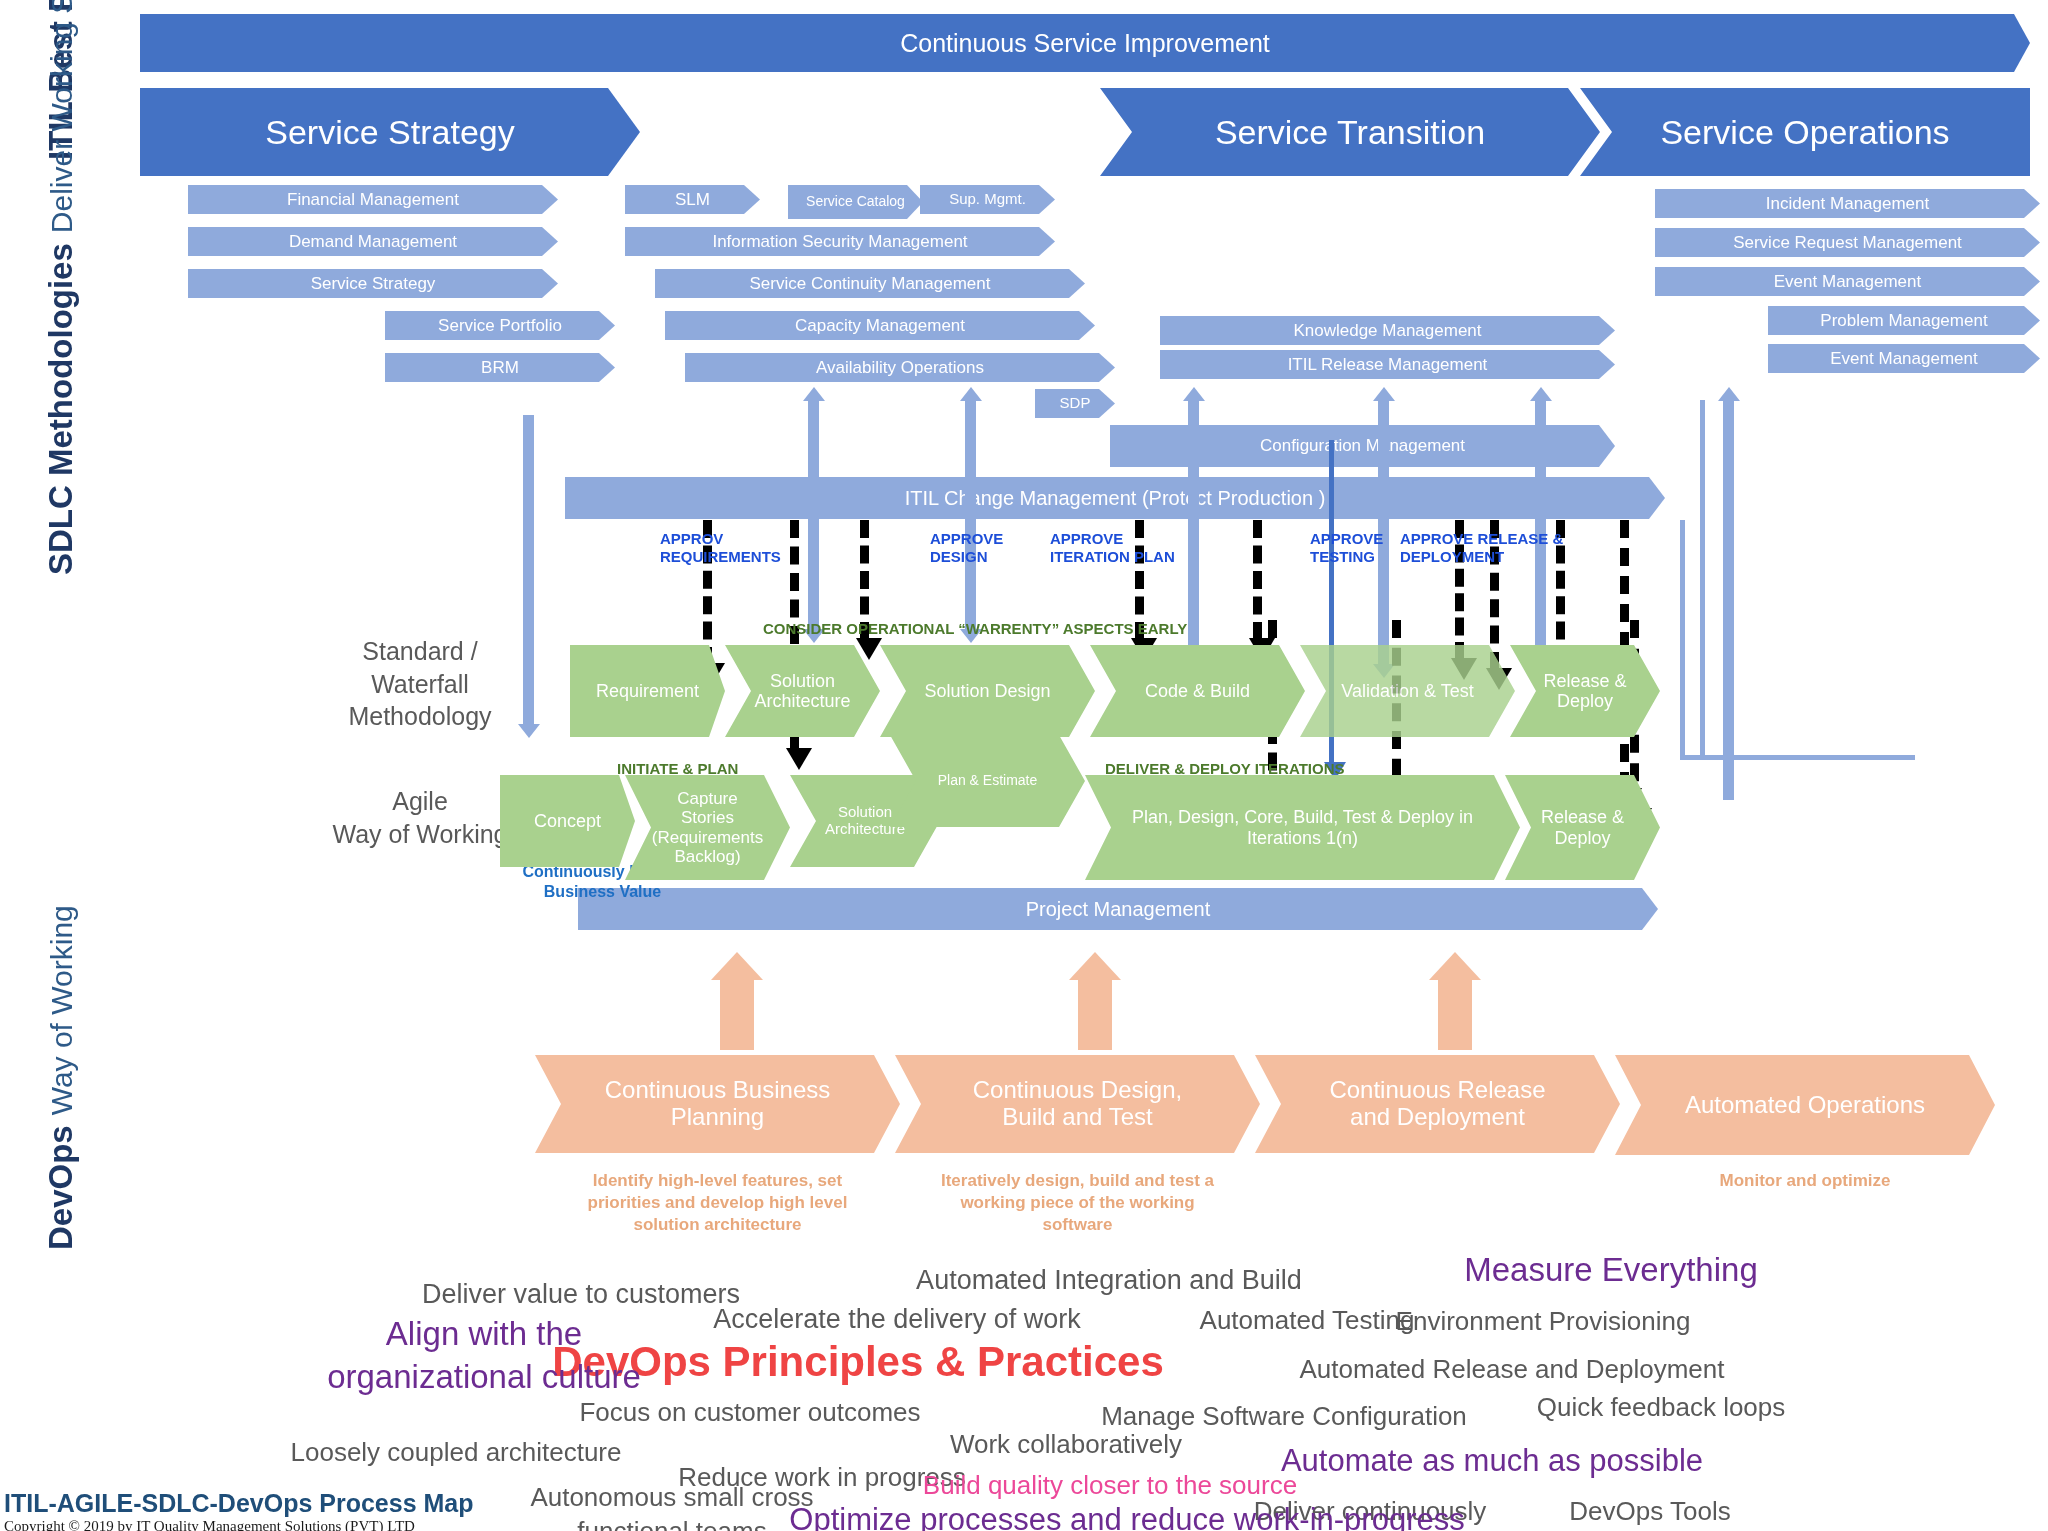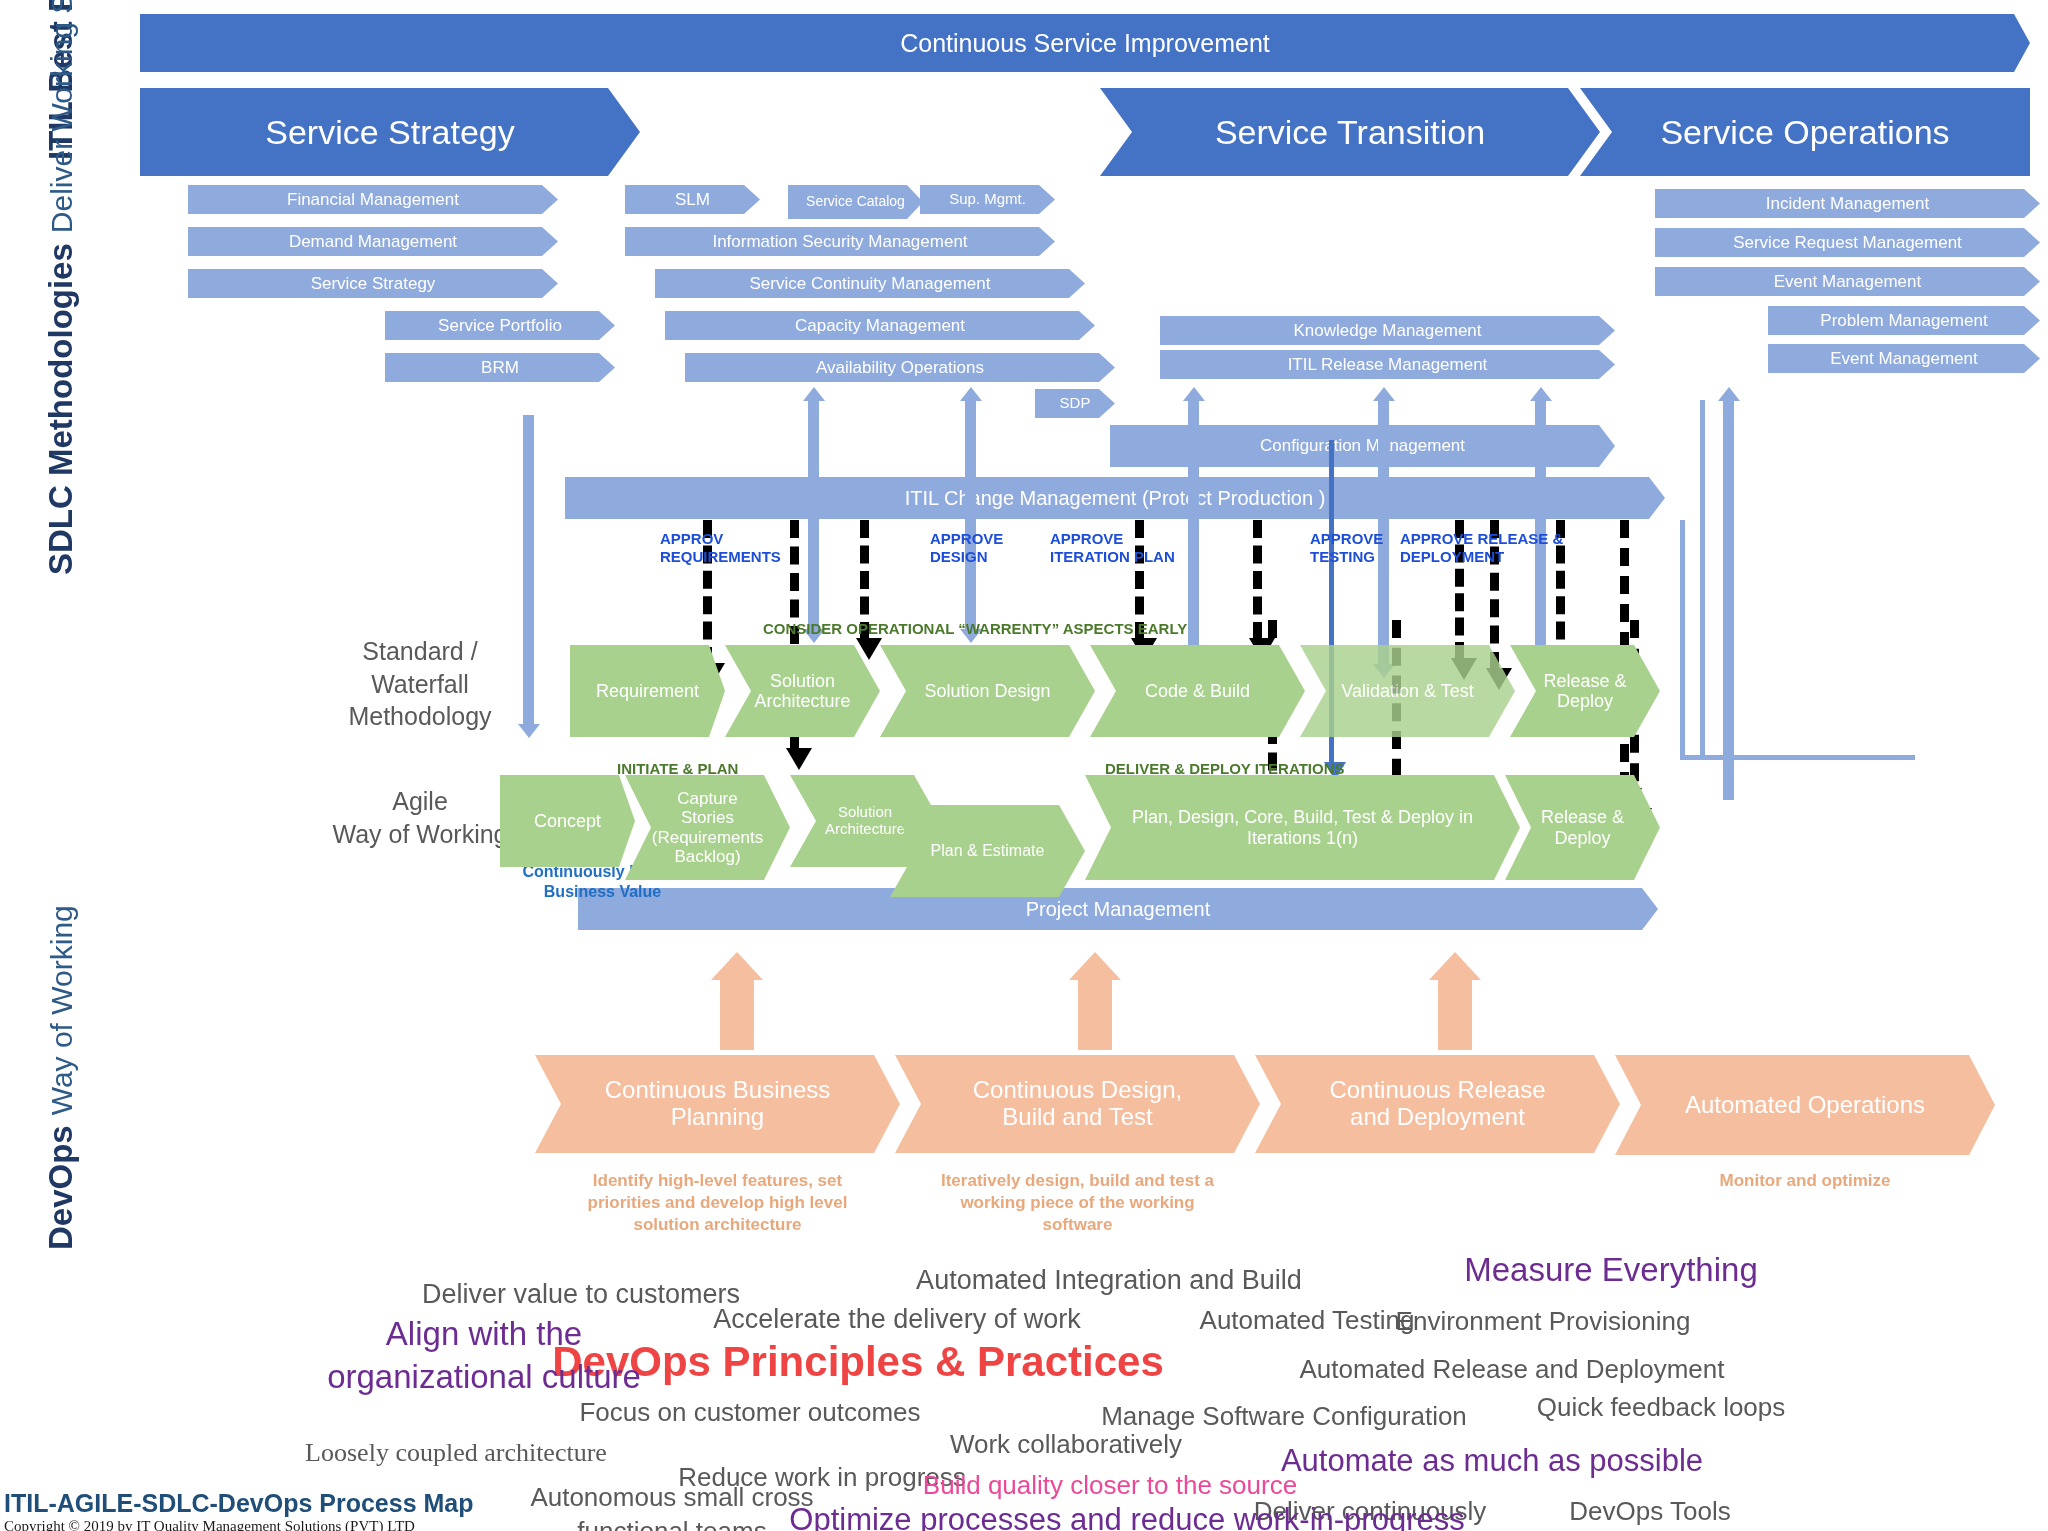--- a/index.html
+++ b/index.html
@@ -195,21 +195,21 @@
     <div class="chev green chev-both" style="left: 1300px; top: 645px; width: 215px; height: 92px; font-size: 18px; white-space: pre-line; opacity: 0.82;">Validation &amp; Test</div>
     <div class="chev green chev-both" style="left: 1510px; top: 645px; width: 150px; height: 92px; font-size: 18px; white-space: pre-line;">Release &amp;
 Deploy</div>
     <div class="chev green chev-tip" style="left: 500px; top: 775px; width: 135px; height: 92px; font-size: 18px; white-space: pre-line;">Concept</div>
     <div class="chev green chev-both" style="left: 625px; top: 775px; width: 165px; height: 105px; font-size: 17px; white-space: pre-line;">Capture
 Stories
 (Requirements
 Backlog)</div>
     <div class="chev green chev-both" style="left: 790px; top: 775px; width: 150px; height: 92px; font-size: 15px; white-space: pre-line;">Solution
 Architecture</div>
-    <div class="chev green chev-both" style="left: 890px; top: 805px; width: 195px; height: 92px; font-size: 16px; white-space: pre-line;">Plan &amp; Estimate</div>
+    <div class="chev green chev-both" style="left: 890px; top: 735px; width: 195px; height: 92px; font-size: 14px; white-space: pre-line;">Plan &amp; Estimate</div>
     <div class="chev green chev-both" style="left: 1085px; top: 775px; width: 435px; height: 105px; font-size: 18px; white-space: pre-line;">Plan, Design, Core, Build, Test &amp; Deploy in
 Iterations 1(n)</div>
     <div class="chev green chev-both" style="left: 1505px; top: 775px; width: 155px; height: 105px; font-size: 18px; white-space: pre-line;">Release &amp;
 Deploy</div>
     <div class="chev orange chev-both" style="left: 535px; top: 1055px; width: 365px; height: 98px; font-size: 24px; white-space: pre-line;">Continuous Business
 Planning</div>
     <div class="cap cap-orange" style="left: 555px; top: 1170px; width: 325px;">Identify high-level features, set
 priorities and develop high level
 solution architecture</div>
     <div class="chev orange chev-both" style="left: 895px; top: 1055px; width: 365px; height: 98px; font-size: 24px; white-space: pre-line;">Continuous Design,
@@ -231,21 +231,21 @@
     <div class="wc" style="left: 897px; top: 1302px; font-size: 27px; color: rgb(89, 89, 89); font-weight: normal; transform: translateX(-50%); text-align: center; white-space: pre-line; line-height: 1.3;">Accelerate the delivery of work</div>
     <div class="wc" style="left: 1307px; top: 1304px; font-size: 26px; color: rgb(89, 89, 89); font-weight: normal; transform: translateX(-50%); text-align: center; white-space: pre-line; line-height: 1.3;">Automated Testing</div>
     <div class="wc" style="left: 1543px; top: 1305px; font-size: 26px; color: rgb(89, 89, 89); font-weight: normal; transform: translateX(-50%); text-align: center; white-space: pre-line; line-height: 1.3;">Environment Provisioning</div>
     <div class="wc" style="left: 484px; top: 1313px; font-size: 33px; color: rgb(108, 44, 145); font-weight: normal; transform: translateX(-50%); text-align: center; white-space: pre-line; line-height: 1.3;">Align with the
 organizational culture</div>
     <div class="wc" style="left: 1512px; top: 1353px; font-size: 26px; color: rgb(89, 89, 89); font-weight: normal; transform: translateX(-50%); text-align: center; white-space: pre-line; line-height: 1.3;">Automated Release and Deployment</div>
     <div class="wc" style="left: 750px; top: 1396px; font-size: 26px; color: rgb(89, 89, 89); font-weight: normal; transform: translateX(-50%); text-align: center; white-space: pre-line; line-height: 1.3;">Focus on customer outcomes</div>
     <div class="wc" style="left: 1284px; top: 1400px; font-size: 26px; color: rgb(89, 89, 89); font-weight: normal; transform: translateX(-50%); text-align: center; white-space: pre-line; line-height: 1.3;">Manage Software Configuration</div>
     <div class="wc" style="left: 1661px; top: 1391px; font-size: 26px; color: rgb(89, 89, 89); font-weight: normal; transform: translateX(-50%); text-align: center; white-space: pre-line; line-height: 1.3;">Quick feedback loops</div>
     <div class="wc" style="left: 1066px; top: 1428px; font-size: 26px; color: rgb(89, 89, 89); font-weight: normal; transform: translateX(-50%); text-align: center; white-space: pre-line; line-height: 1.3;">Work collaboratively</div>
-    <div class="wc" style="left: 456px; top: 1436px; font-size: 26px; color: rgb(89, 89, 89); font-weight: normal; transform: translateX(-50%); text-align: left; white-space: pre-line; line-height: 1.3; font-family: Liberation Serif, serif;">Loosely coupled architecture</div>
+    <div class="wc" style="left: 456px; top: 1436px; font-size: 26px; color: rgb(89, 89, 89); font-weight: normal; transform: translateX(-50%); text-align: left; white-space: pre-line; line-height: 1.3;">Loosely coupled architecture</div>
     <div class="wc" style="left: 822px; top: 1461px; font-size: 26px; color: rgb(89, 89, 89); font-weight: normal; transform: translateX(-50%); text-align: center; white-space: pre-line; line-height: 1.3;">Reduce work in progress</div>
     <div class="wc" style="left: 1492px; top: 1441px; font-size: 31px; color: rgb(108, 44, 145); font-weight: normal; transform: translateX(-50%); text-align: center; white-space: pre-line; line-height: 1.3;">Automate as much as possible</div>
     <div class="wc" style="left: 1110px; top: 1469px; font-size: 26px; color: #ec4899; font-weight: normal; transform: translateX(-50%); text-align: center; white-space: pre-line; line-height: 1.3;">Build quality closer to the source</div>
     <div class="wc" style="left: 672px; top: 1481px; font-size: 26px; color: rgb(89, 89, 89); font-weight: normal; transform: translateX(-50%); text-align: center; white-space: pre-line; line-height: 1.3;">Autonomous small cross
 functional teams</div>
     <div class="wc" style="left: 1370px; top: 1495px; font-size: 26px; color: rgb(89, 89, 89); font-weight: normal; transform: translateX(-50%); text-align: center; white-space: pre-line; line-height: 1.3;">Deliver continuously</div>
     <div class="wc" style="left: 1650px; top: 1495px; font-size: 26px; color: rgb(89, 89, 89); font-weight: normal; transform: translateX(-50%); text-align: center; white-space: pre-line; line-height: 1.3;">DevOps Tools</div>
     <div class="wc" style="left: 1127px; top: 1500px; font-size: 31px; color: rgb(108, 44, 145); font-weight: normal; transform: translateX(-50%); text-align: center; white-space: pre-line; line-height: 1.3;">Optimize processes and reduce work-in-progress</div>
     <div id="footer-title">ITIL-AGILE-SDLC-DevOps Process Map</div>
     <div id="footer-copy">Copyright © 2019 by IT Quality Management Solutions (PVT) LTD</div>

